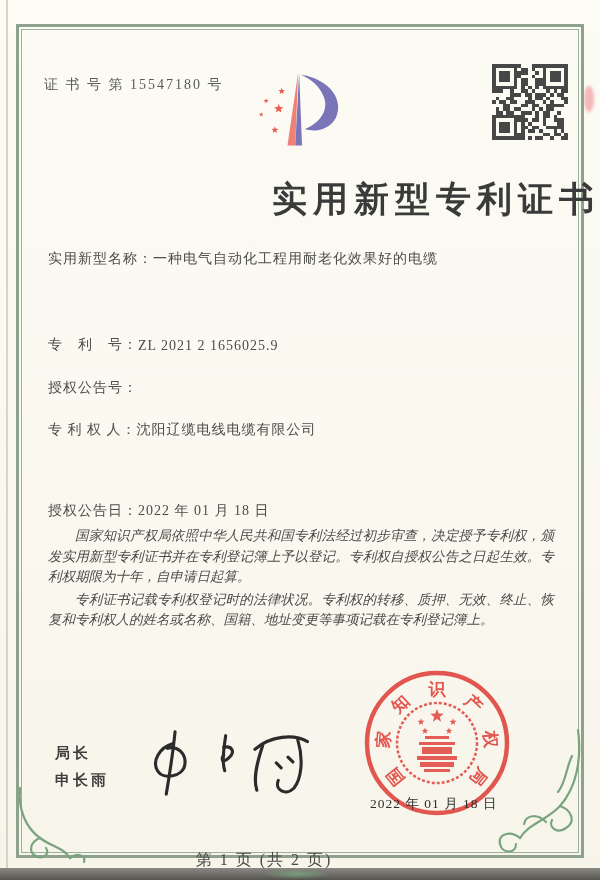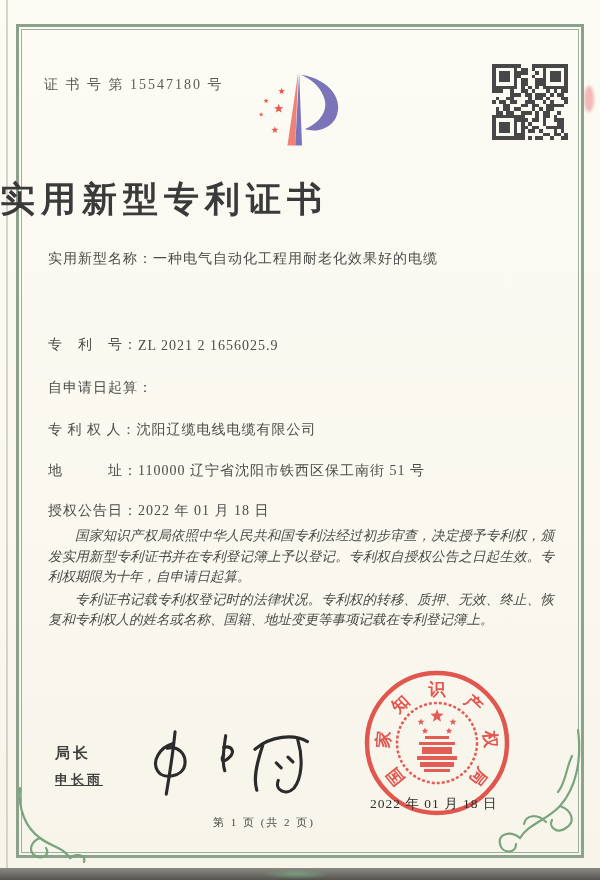--- a/index.html
+++ b/index.html
@@ -18,49 +18,49 @@
   .frame{position:absolute;left:16px;top:24px;width:562px;height:828px;border:3px solid #8ca28d;}
   .frame-inner{position:absolute;inset:2px;border:1px solid #9cb19d;}
 
   .cert-number{position:absolute;left:44px;top:76px;font-size:14px;color:#5a5a57;letter-spacing:2px;}
 
   .logo{position:absolute;left:248px;top:64px;width:110px;height:102px;}
   .qr{position:absolute;left:492px;top:64px;width:76px;height:76px;}
   .qr rect{fill:#474747;}
   .qr rect.w{fill:#fbfaf2;}
 
-  .title{position:absolute;left:0;top:176px;width:600px;text-align:left;
+  .title{position:absolute;left:0;top:176px;width:600px;text-align:right;
          font-size:35px;font-weight:700;color:#3a3a3a;letter-spacing:6px;}
 
   .field-row{position:absolute;left:48px;width:504px;font-size:14px;color:#4c4c4a;
              letter-spacing:1px;white-space:pre;display:flex;align-items:flex-end;}
   .flabel{flex:0 0 auto;}
   .fvalue{flex:0 0 auto;}
   .grant-pair{margin-left:38px;display:inline-flex;}
 
   .paragraphs{position:absolute;left:48px;top:526px;width:506px;color:#4a4a48;
               font-size:13.5px;line-height:20.5px;font-style:italic;text-align:justify;}
   .paragraphs p{margin:0 0 2px 0;text-indent:2em;}
 
   .signer-title{position:absolute;left:55px;top:744px;font-size:15px;font-weight:600;color:#3f3f3d;
                 letter-spacing:3px;font-family:Liberation Mono, monospace;}
-  .signer-name{position:absolute;left:55px;top:771px;font-size:13px;font-weight:600;color:#3f3f3d;
-               letter-spacing:3px;font-family:"Liberation Sans","DejaVu Sans",sans-serif;text-decoration:underline;}
+  .signer-name{position:absolute;left:55px;top:771px;font-size:15px;font-weight:600;color:#3f3f3d;
+               letter-spacing:3px;font-family:"Liberation Sans","DejaVu Sans",sans-serif;}
   .signature{position:absolute;left:140px;top:722px;width:185px;height:78px;}
   .signature path{stroke:#2b2b2b;stroke-width:3.2;fill:none;stroke-linecap:round;stroke-linejoin:round;}
 
   .seal{position:absolute;left:362px;top:668px;width:150px;height:150px;opacity:.93;}
   .seal .ring{fill:none;stroke:#e04a43;stroke-width:4.5;}
   .seal .wreath{fill:none;stroke:#e2524b;stroke-width:2.5;stroke-dasharray:3 2;}
   .seal text{fill:#e04a43;font-size:17px;font-weight:700;text-anchor:middle;
              font-family:"Liberation Serif","DejaVu Serif",serif;}
   .seal .emblem{fill:#e2524b;}
   .seal-date{position:absolute;left:370px;top:795px;font-size:13.5px;color:#2e2e2c;letter-spacing:1px;z-index:5;}
 
-  .footer{position:absolute;left:0;top:815px;width:528px;text-align:center;font-size:11px;
+  .footer{position:absolute;left:0;top:850px;width:528px;text-align:center;font-size:16px;
           color:#4a4a48;letter-spacing:2px;}
 
   .ornament{position:absolute;z-index:4;}
   .ornament path{stroke:#79a47e;stroke-width:2.2;fill:none;stroke-linecap:round;}
   .orn-br{left:486px;top:726px;width:96px;height:132px;}
   .orn-bl{left:16px;top:784px;width:72px;height:84px;transform:scaleX(-1);}
 
   .logo .spike-red{fill:#ef8176;}
   .logo .spike-purple{fill:#7b74b8;}
   .logo .bowl{fill:#7b74b8;}
@@ -256,29 +256,25 @@
 
   <div class="field-row" style="top:250px">
     <span class="flabel">实用新型名称：</span>
     <span class="fvalue">一种电气自动化工程用耐老化效果好的电缆</span>
   </div>
   <div class="field-row" style="top:336px">
     <span class="flabel">专　利　号：</span>
     <span class="fvalue">ZL 2021 2 1656025.9</span>
   </div>
   <div class="field-row" style="top:379px">
-    <span class="flabel">自申请日起算：</span>
+    <span class="flabel">授权公告号：</span>
   </div>
   <div class="field-row" style="top:421px">
     <span class="flabel">专 利 权 人：</span>
     <span class="fvalue">沈阳辽缆电线电缆有限公司</span>
-  </div>
-  <div class="field-row" style="top:462px">
-    <span class="flabel">地　　　址：</span>
-    <span class="fvalue">110000 辽宁省沈阳市铁西区保工南街 51 号</span>
   </div>
   <div class="field-row" style="top:502px">
     <span class="flabel">授权公告日：</span>
     <span class="fvalue">2022 年 01 月 18 日</span>
   </div>
 
   <div class="paragraphs">
     <p>国家知识产权局依照中华人民共和国专利法经过初步审查，决定授予专利权，颁发实用新型专利证书并在专利登记簿上予以登记。专利权自授权公告之日起生效。专利权期限为十年，自申请日起算。</p>
     <p>专利证书记载专利权登记时的法律状况。专利权的转移、质押、无效、终止、恢复和专利权人的姓名或名称、国籍、地址变更等事项记载在专利登记簿上。</p>
   </div>

